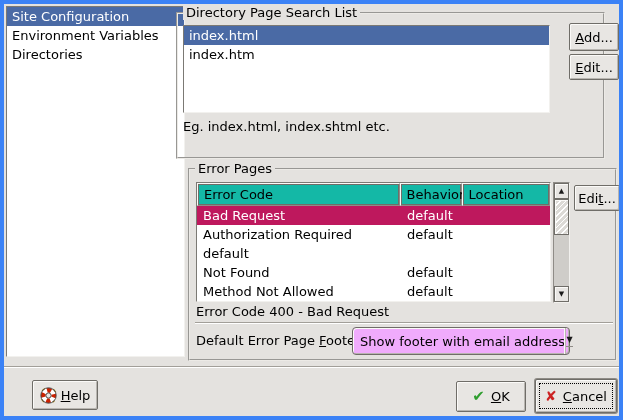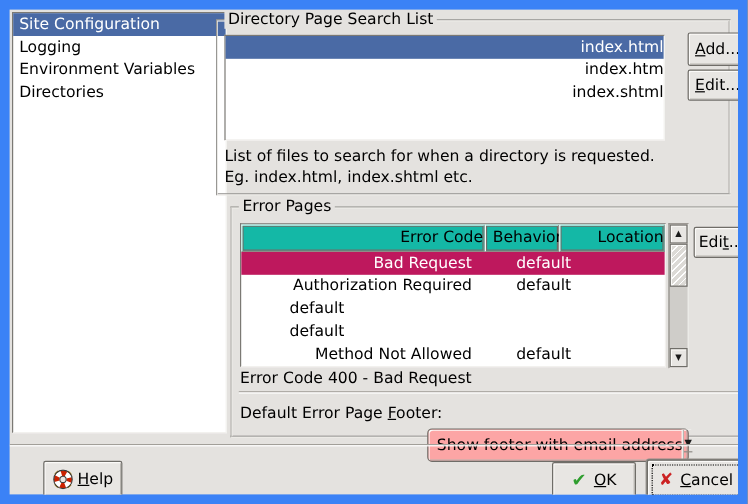--- a/index.html
+++ b/index.html
@@ -1,35 +1,35 @@
 <!DOCTYPE html>
 <html><head>
 <meta charset="utf-8">
 <style>
   html,body{margin:0;padding:0;background:#555;}
   .window{
     position:relative; width:623px; height:420px; box-sizing:border-box;
-    background:#e4e2df; border:8px solid #3b82f6; overflow:hidden;
+    background:#e4e2df; border:4px solid #3b82f6; overflow:hidden;
     font-family:"DejaVu Sans","Liberation Sans",sans-serif; font-size:13px; color:#000;
   }
   
   .sidebar{
     position:absolute; left:2px; top:2px; width:179px; height:351px; background:#fff;
     border:1px solid; border-color:#7b7974 #f2f1ee #f2f1ee #7b7974; box-sizing:border-box;
   }
   .side-item{height:19px; line-height:19px; padding-left:5px; white-space:nowrap; cursor:default;}
   .side-item.selected{background:#4a6aa5; color:#fff;}
   
   .frame{position:absolute; border:2px groove #eceae6; box-sizing:border-box;}
   .frame-label{position:absolute; top:-9px; left:5px; background:#e4e2df; padding:0 3px; line-height:15px;}
   .frame1{left:172px; top:8px; width:429px; height:147px;}
   .frame2{left:184px; top:164px; width:429px; height:193px;}
   
   .sunken{
-    background:#fff; border:1px solid; border-color:#7b7974 #f2f1ee #f2f1ee #7b7974; box-sizing:border-box;text-align:right;
+    background:#fff; border:1px solid; border-color:#7b7974 #f2f1ee #f2f1ee #7b7974; box-sizing:border-box;
   }
   .filelist{position:absolute; left:5px; top:11px; width:367px; height:88px;}
   .file-item{height:19px; line-height:19px; padding-left:5px;}
   .file-item.selected{background:#4a6aa5; color:#fff;}
   
   .btn{
     position:absolute; background:#e8e6e3; border:1px solid #6f6d68; border-radius:2px;
     box-shadow:inset 1px 1px 0 #fbfaf8, inset -1px -1px 0 #b8b5b0;
     display:flex; align-items:center; justify-content:center; box-sizing:border-box;
     font-size:13px; cursor:default; white-space:nowrap;
@@ -43,21 +43,21 @@
   
   .etable{position:absolute; left:6px; top:12px; width:355px; height:120px; overflow:hidden;}
   .thead{display:flex; height:23px;}
   .th{
     background:#14b8a6; border:1px solid; border-color:#fbfaf8 #8f8c87 #8f8c87 #fbfaf8;
     box-shadow:0 0 0 1px #6f6d68 inset; line-height:21px; padding-left:6px; box-sizing:border-box;
   }
   .th1{width:204px;} .th2{width:62px;} .th3{width:89px;}
   .trow{display:flex; height:19px; line-height:19px;}
   .td1{width:204px; padding-left:6px; box-sizing:border-box;}
-  .td2{width:62px; padding-left:6px; box-sizing:border-box;margin-left:24px;}
+  .td2{width:62px; padding-left:6px; box-sizing:border-box;}
   .td3{width:83px;}
   .trow.selected{background:#be185d; color:#fff;}
   
   .vscroll{position:absolute; left:363px; top:12px; width:17px; height:121px;
     background:#cfcdc9; border:1px solid; border-color:#8f8c87 #f2f1ee #f2f1ee #8f8c87; box-sizing:border-box;}
   .sb-btn{width:15px; height:16px; background:#e8e6e3; border:1px solid #6f6d68;
     box-shadow:inset 1px 1px 0 #fbfaf8; box-sizing:border-box; display:flex; align-items:center; justify-content:center;
     font-size:7px; color:#1a1a1a;}
   .sb-down{position:absolute; bottom:0;}
   .sb-thumb{width:15px; height:36px; border:1px solid #6f6d68; box-sizing:border-box;
@@ -65,23 +65,23 @@
     background-image:repeating-linear-gradient(135deg,#ffffff 0 1px, rgba(255,255,255,0) 1px 4px);
     box-shadow:inset 1px 1px 0 #fbfaf8;}
   .btn-edit2{left:384px; top:15px; width:46px; height:26px;}
   
   .status{position:absolute; left:6px; top:133px; line-height:17px; white-space:nowrap;}
   .hsep{border-top:1px solid #a29f99; border-bottom:1px solid #fff; height:0;}
   .sep-frame{position:absolute; left:5px; top:152px; width:418px;}
   .footer-label{position:absolute; left:6px; top:162px; line-height:17px; white-space:nowrap;}
   .combo{
     position:absolute; left:162px; top:157px; width:218px; height:28px;
-    background:#fca5a5; border:1px solid #6f6d68; border-radius:4px;
+    background:#f0abfc; border:1px solid #6f6d68; border-radius:4px;
     box-shadow:inset 1px 1px 0 #fbfaf8, inset -1px -1px 0 #b8b5b0;
-    display:flex; align-items:center; box-sizing:border-box; cursor:default;margin-top:26px;
+    display:flex; align-items:center; box-sizing:border-box; cursor:default;
   }
   .combo-text{flex:1; padding-left:7px; white-space:nowrap;}
   .combo-arrow{width:18px; height:100%; display:flex; flex-direction:column; align-items:center; justify-content:center;
     border-left:1px solid #b8b5b0; box-shadow:-1px 0 0 #fbfaf8;}
   .combo-arrow .glyph{font-size:8px; line-height:8px; color:#1a1a1a;}
   .combo-arrow .dash{width:7px; height:0; border-top:1px solid #8f8c87; margin-top:2px;}
   
   .sep-bottom{position:absolute; left:0; top:362px; width:619px;}
   .btn-help{left:28px; top:376px; width:66px; height:30px; gap:4px;}
   .btn-ok{left:452px; top:377px; width:70px; height:31px; gap:6px;}
@@ -91,36 +91,33 @@
   .cancel-glyph{color:#cc2222; font-size:14px; line-height:14px; font-weight:bold;}
   .help-icon{width:17px; height:17px; display:block;}
 </style>
 </head>
 <body>
 
 <div class="window">
 
   <div class="sidebar">
     <div class="side-item selected">Site Configuration</div>
-    <div class="side-item">Logging</div>
     <div class="side-item">Environment Variables</div>
     <div class="side-item">Directories</div>
   </div>
 
   <div class="frame frame1">
     <span class="frame-label">Directory Page Search List</span>
 
     <div class="filelist sunken">
       <div class="file-item selected">index.html</div>
       <div class="file-item">index.htm</div>
-      <div class="file-item">index.shtml</div>
     </div>
 
     <div class="desc">
-      <div>List of files to search for when a directory is requested.</div>
       <div>Eg. index.html, index.shtml etc.</div>
     </div>
   </div>
 
   <div class="btn btn-add">
     <span><span class="mn">A</span><span>dd...</span></span>
   </div>
   <div class="btn btn-edit1">
     <span><span class="mn">E</span><span>dit...</span></span>
   </div>
@@ -142,20 +139,21 @@
       <div class="trow">
         <div class="td1">Authorization Required</div>
         <div class="td2">default</div>
         <div class="td3"></div>
       </div>
       <div class="trow">
         <div class="td2">default</div>
         <div class="td3"></div>
       </div>
       <div class="trow">
+        <div class="td1">Not Found</div>
         <div class="td2">default</div>
         <div class="td3"></div>
       </div>
       <div class="trow">
         <div class="td1">Method Not Allowed</div>
         <div class="td2">default</div>
         <div class="td3"></div>
       </div>
     </div>
 

